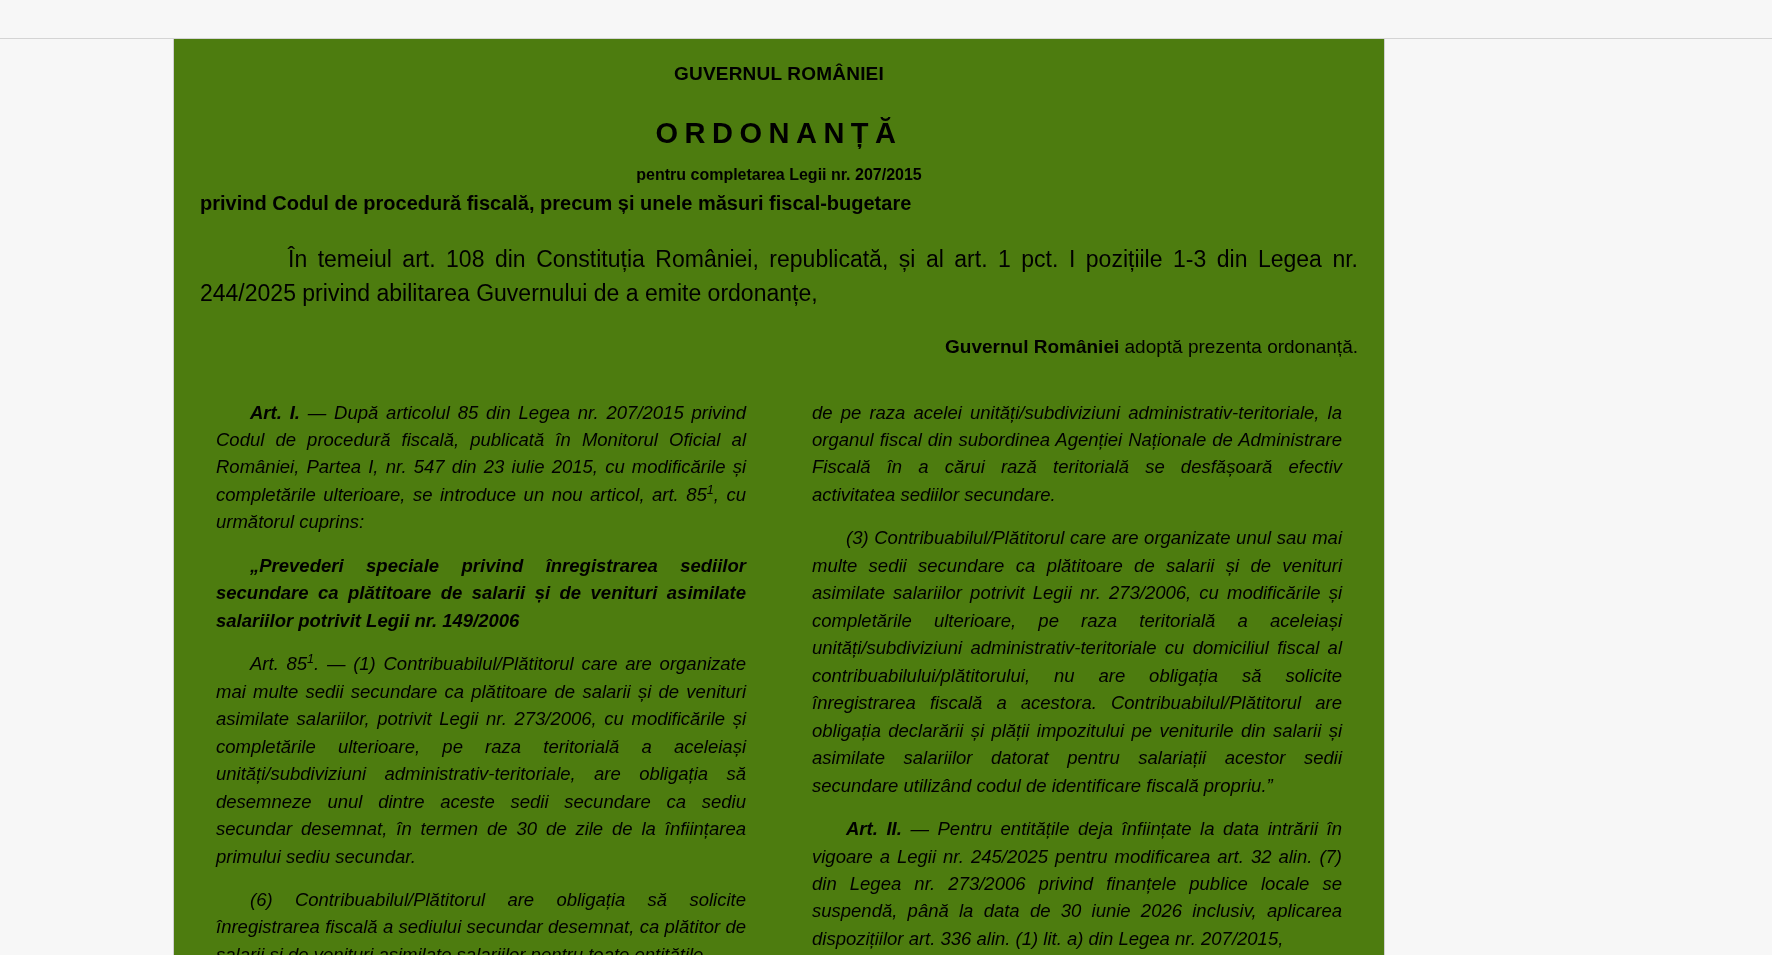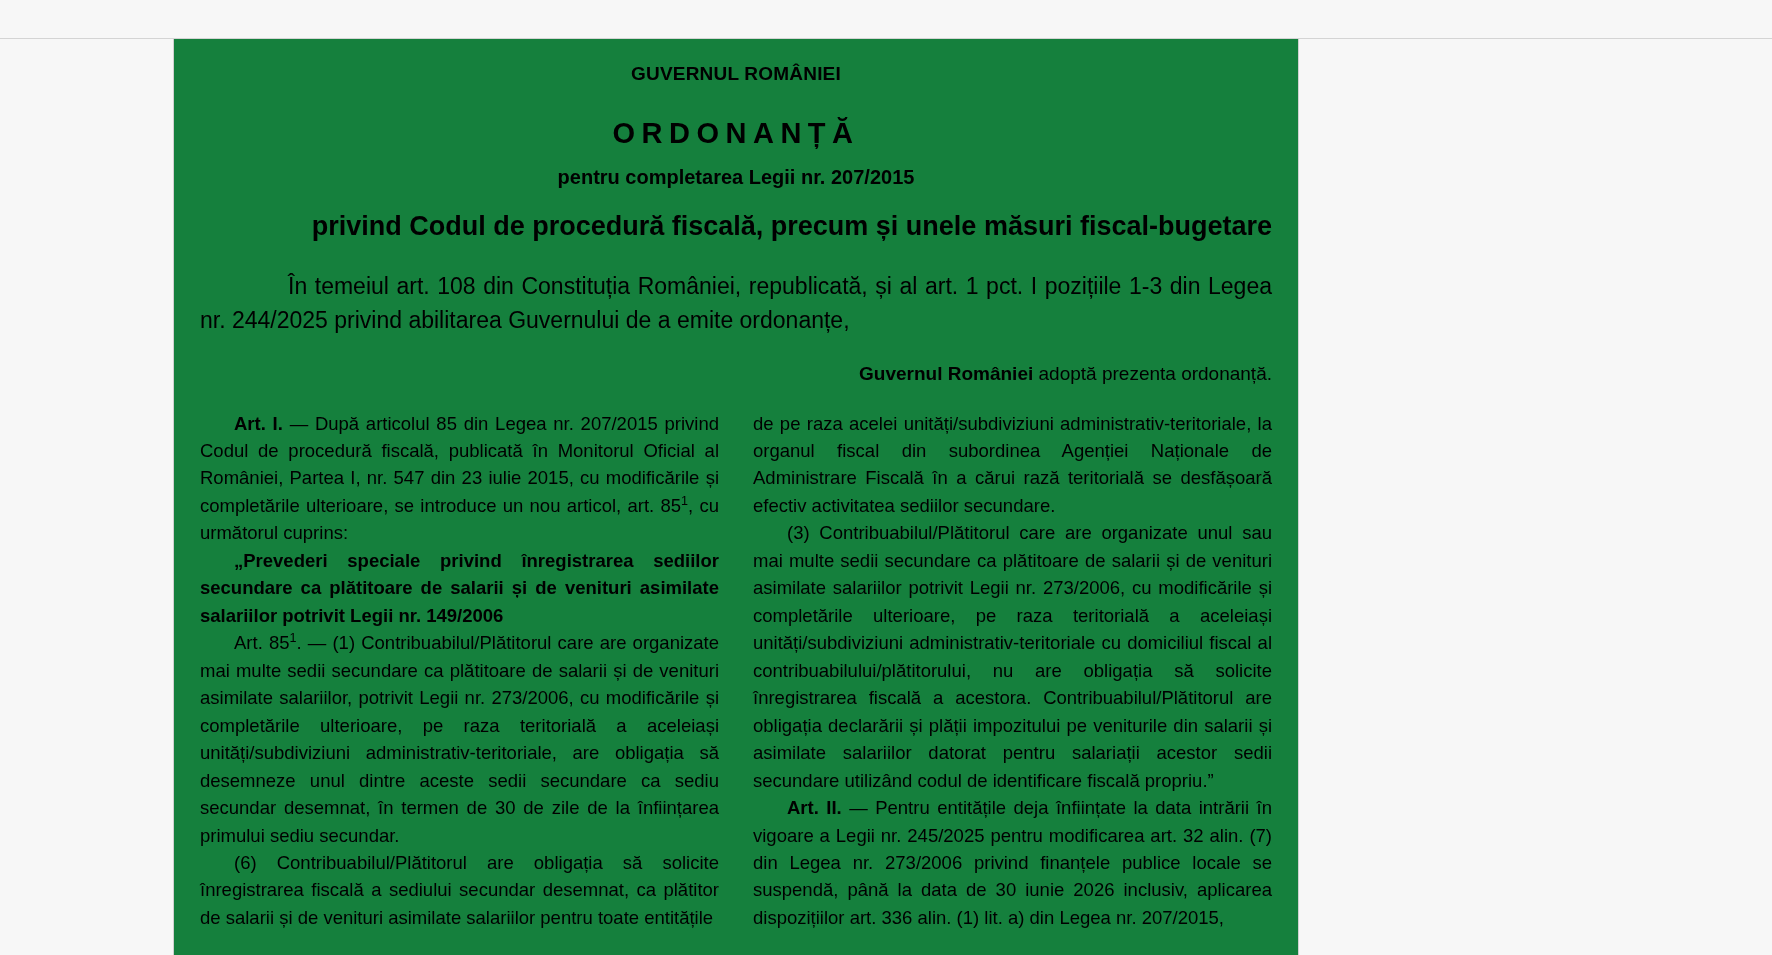--- a/index.html
+++ b/index.html
@@ -32,23 +32,23 @@
     width: 1772px;
     height: 1px;
     background: #d4d4d4;
   }
 
   
   .page {
     position: absolute;
     left: 173px;
     top: 39px;
-    width: 1126px;
+    width: 1212px;
     height: 916px;
-    background: #15803d;
+    background: #4d7c0f;
     border-left: 1px solid #d0d0d0;
     border-right: 1px solid #d0d0d0;
     box-sizing: border-box;
     padding: 0;
   }
 
   .page-inner {
     padding: 14px 26px 0 26px;
   }
 
@@ -67,29 +67,29 @@
     font-weight: bold;
     font-size: 29px;
     letter-spacing: 6.5px;
     margin-top: 32px;
     margin-bottom: 16px;
   }
 
   .doc-sub1 {
     text-align: center;
     font-weight: bold;
-    font-size: 20px;
+    font-size: 16px;
     margin-top: 14px;
   }
 
   .doc-sub2 {
-    text-align: right;
+    text-align: left;
     font-weight: bold;
-    font-size: 27px;
-    margin-top: 22px;
+    font-size: 20px;
+    margin-top: 8px;
   }
 
   
   .preamble {
     font-size: 23px;
     line-height: 1.47;
     text-align: justify;
     text-indent: 88px;
     margin-top: 28px;
   }
@@ -109,22 +109,23 @@
     gap: 34px;
     margin-top: 22px;
   }
   .col {
     width: 568px;
     font-size: 18.5px;
     line-height: 1.485;
     text-align: justify;
   }
   .col p {
-    margin: 0;
+    margin: 16px;
     text-indent: 34px;
+    font-style: italic;
   }
   .col p.noindent { text-indent: 0; }
   .col p.head {
     font-weight: bold;
     text-indent: 34px;
   }
   .col b { font-weight: bold; }
   sup {
     font-size: 0.68em;
     vertical-align: super;

